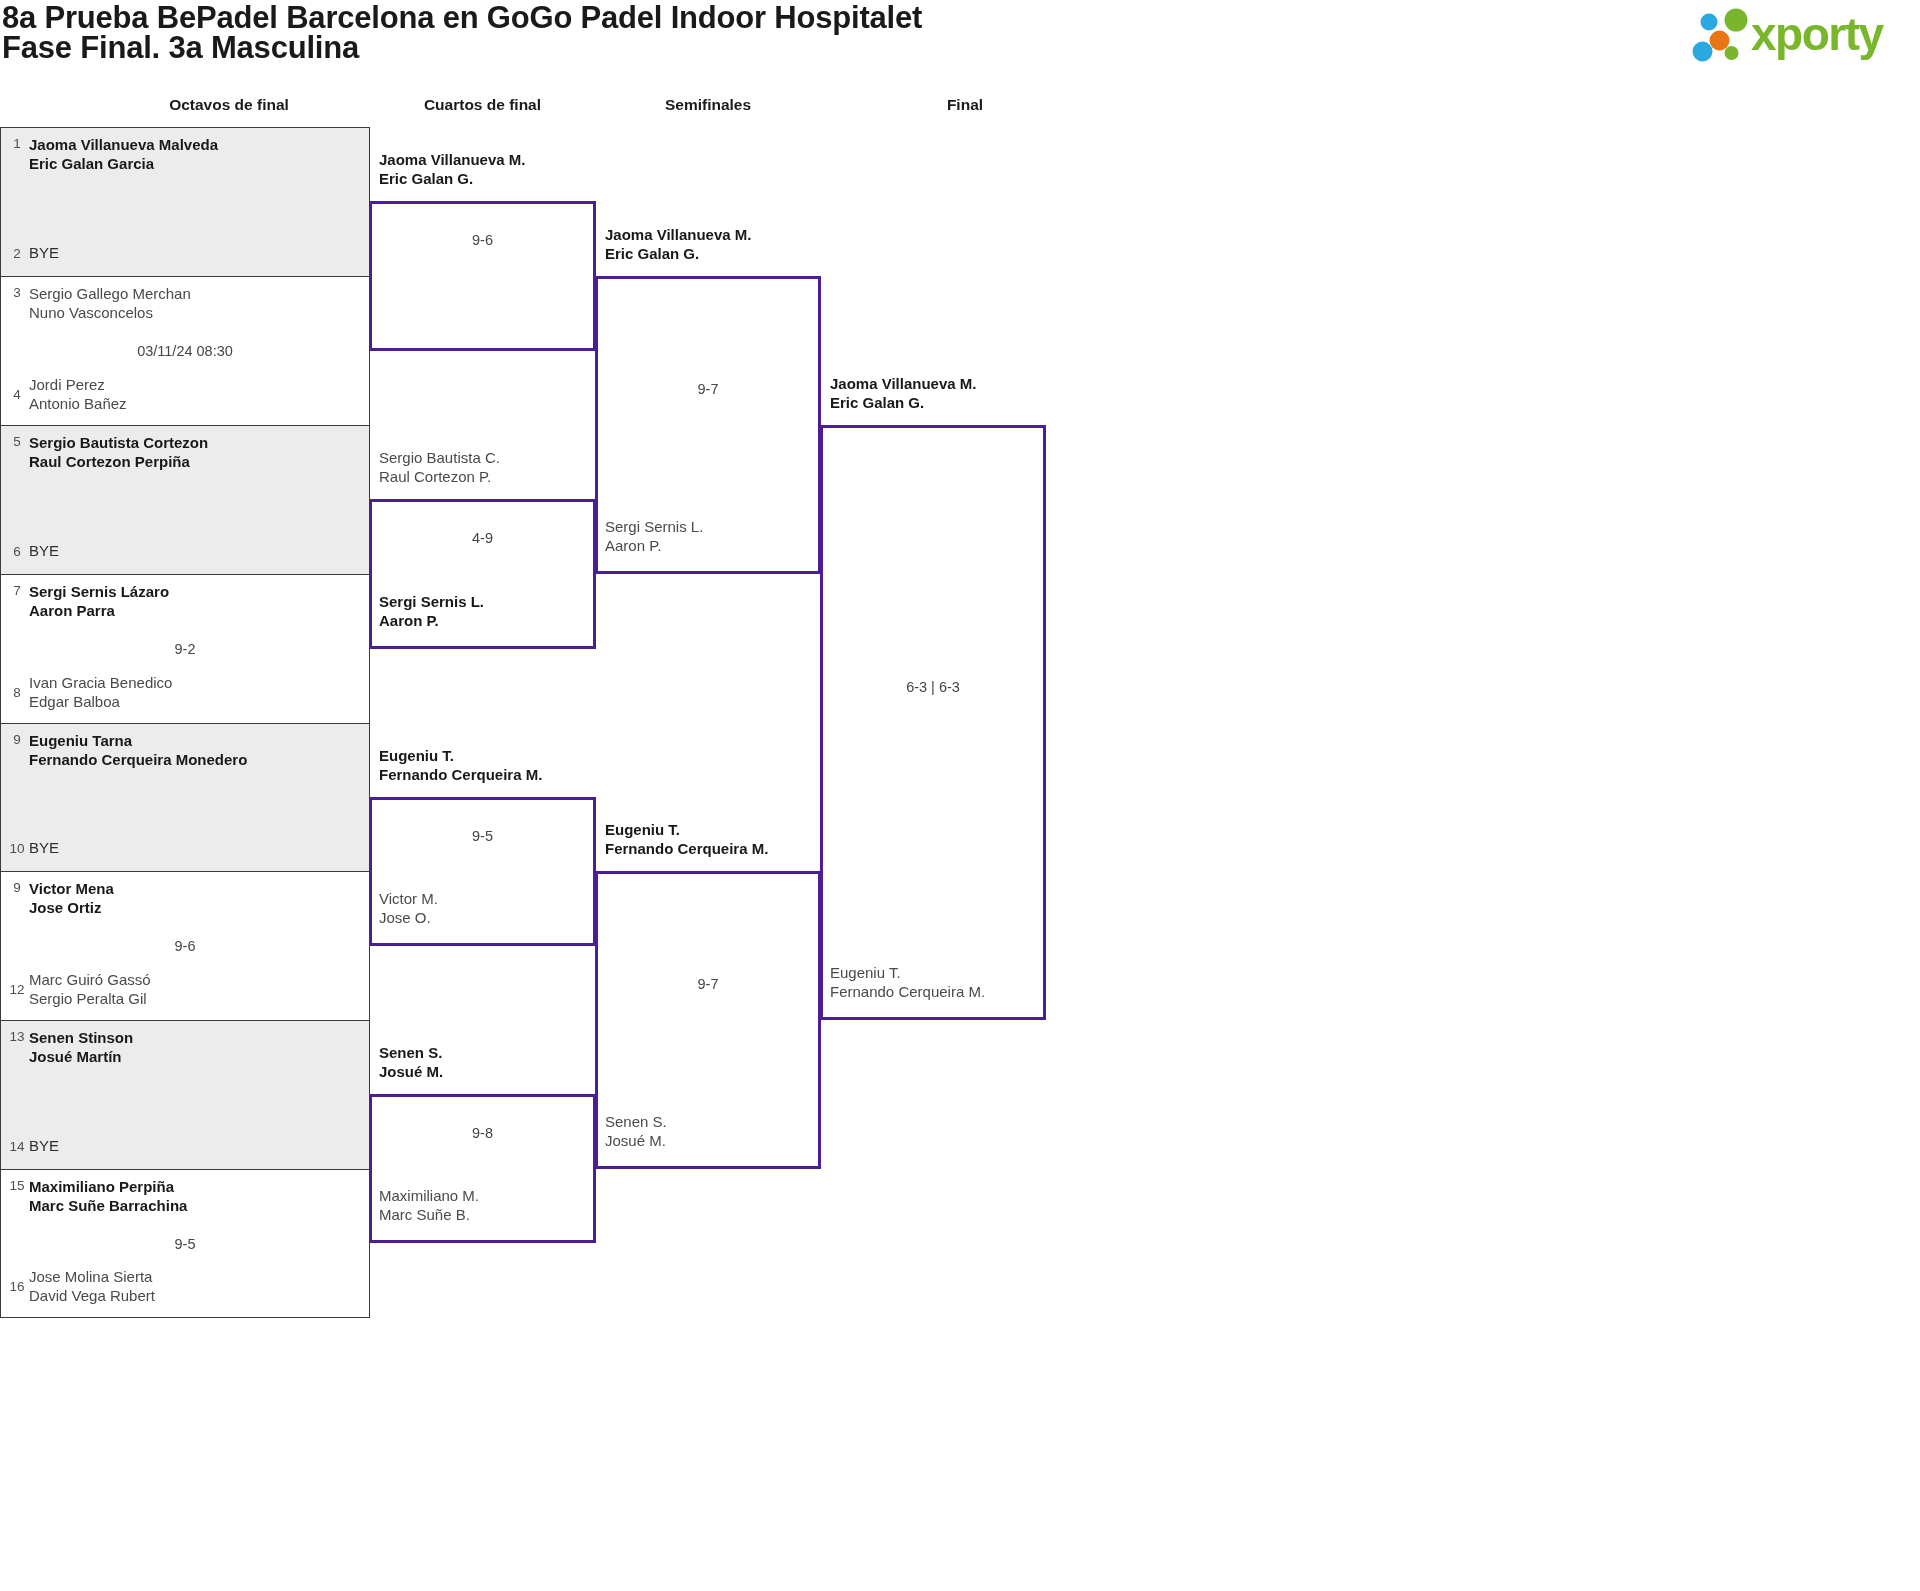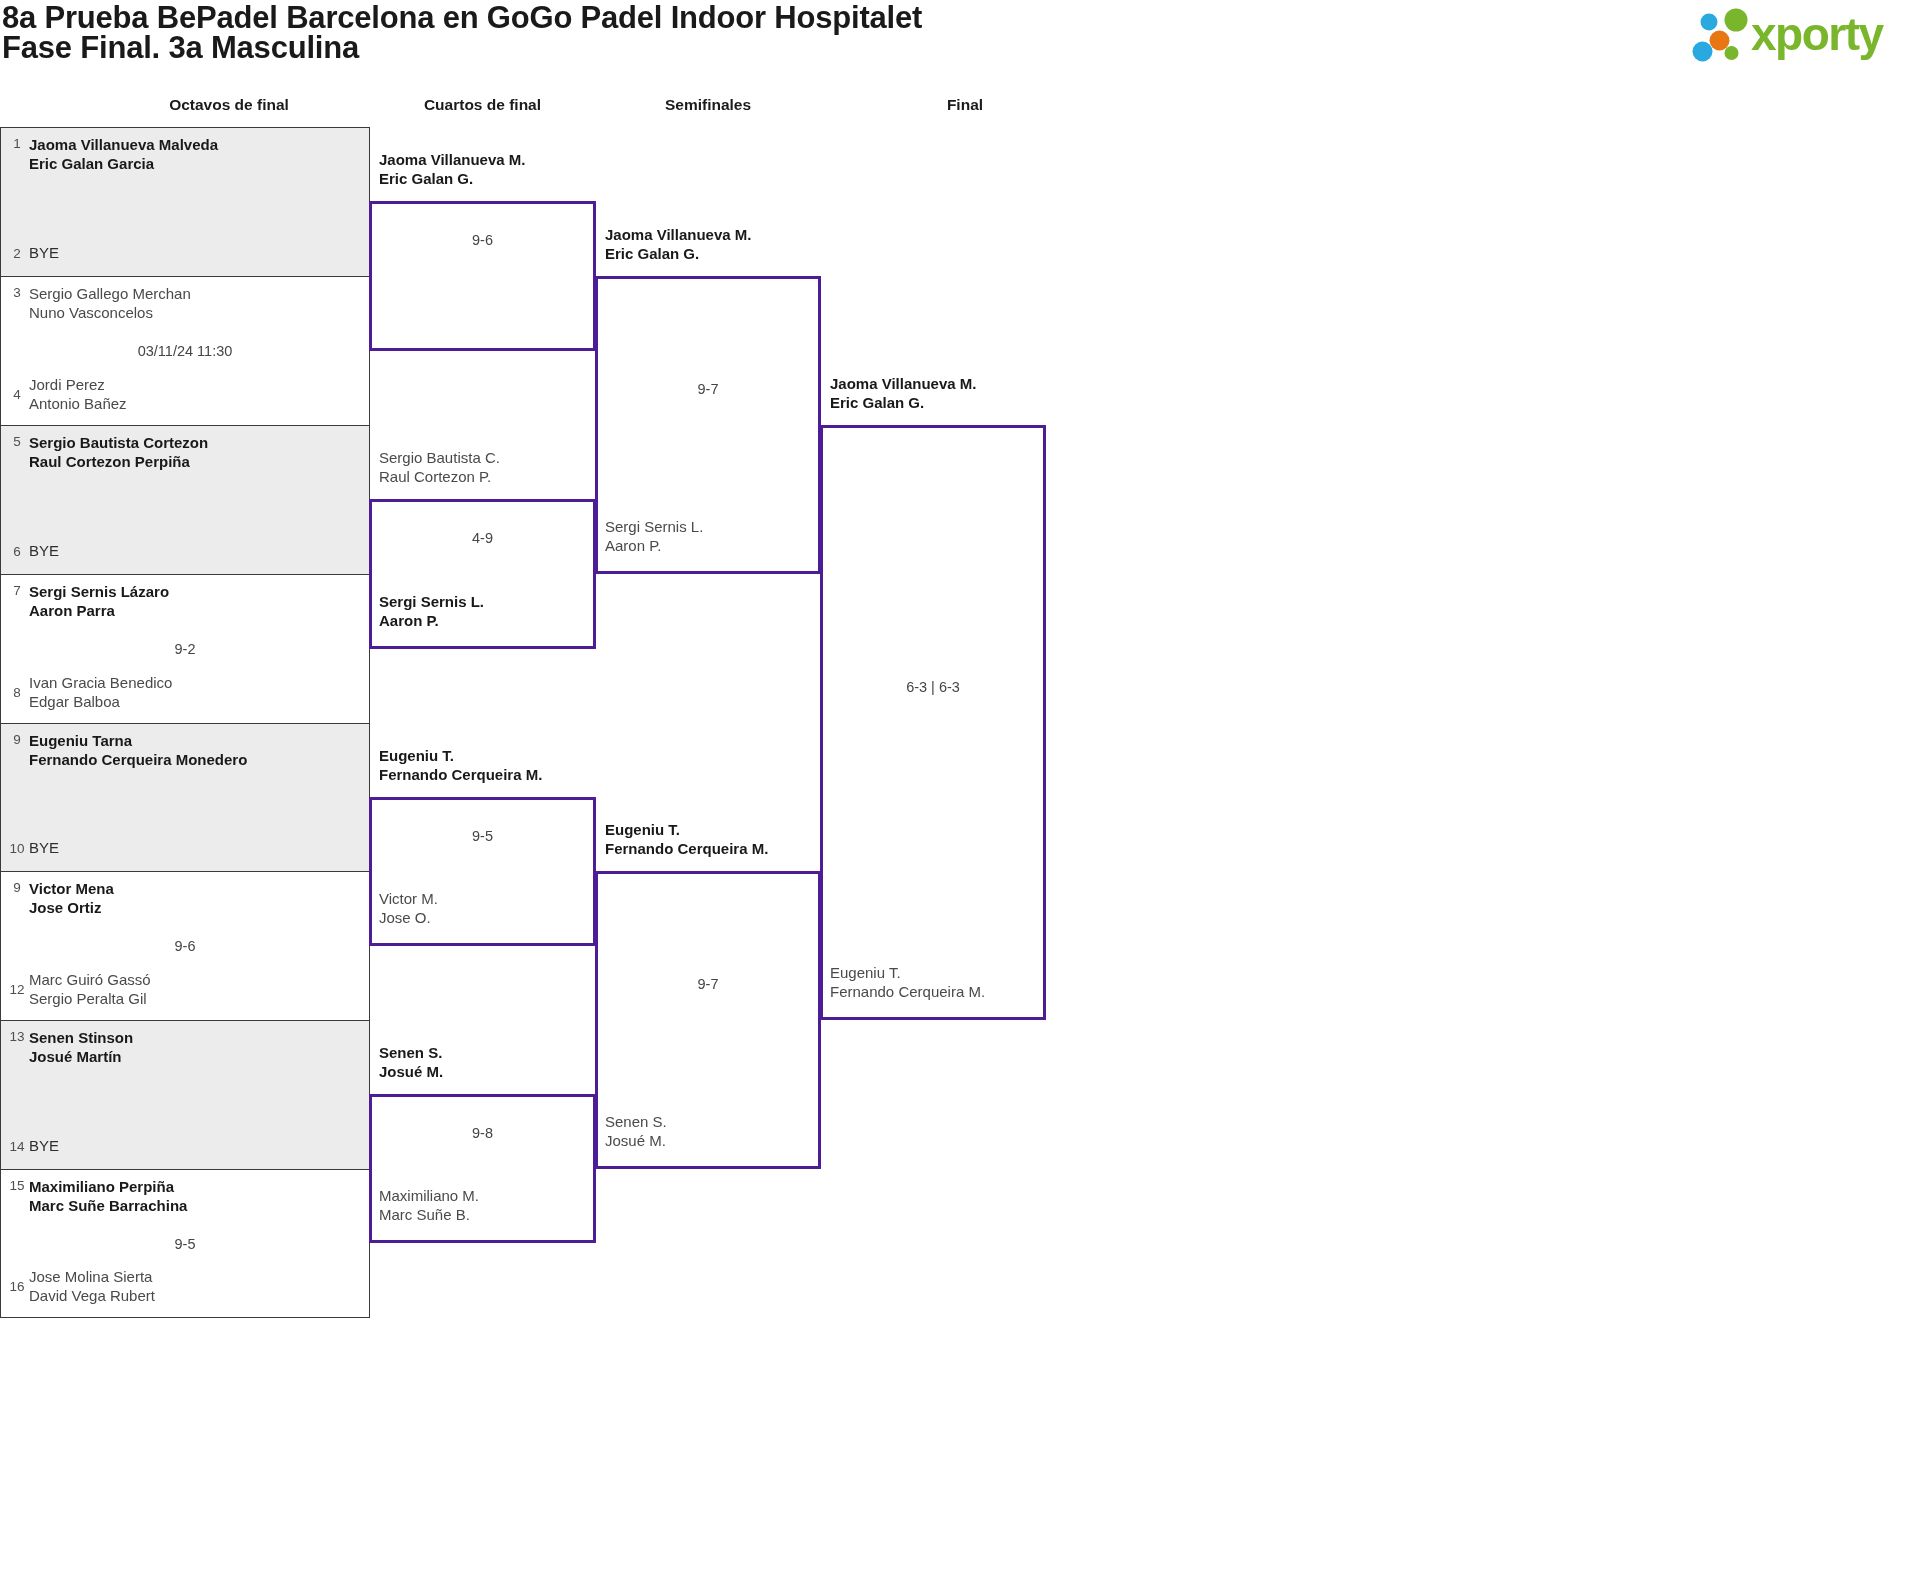--- a/index.html
+++ b/index.html
@@ -81,21 +81,21 @@
 </div>
 
 <div class="match" style="top:276px;height:150px;">
   <div class="slot top">
     <span class="num">3</span>
     <div class="team loser">
       <div>Sergio Gallego Merchan</div>
       <div>Nuno Vasconcelos</div>
     </div>
   </div>
-  <div class="center-label">03/11/24 11:30</div>
+  <div class="center-label">03/11/24 08:30</div>
   <div class="slot bot">
     <span class="num">4</span>
     <div class="team loser">
       <div>Jordi Perez</div>
       <div>Antonio Bañez</div>
     </div>
   </div>
 </div>
 
 <div class="match shaded" style="top:425px;height:150px;">

